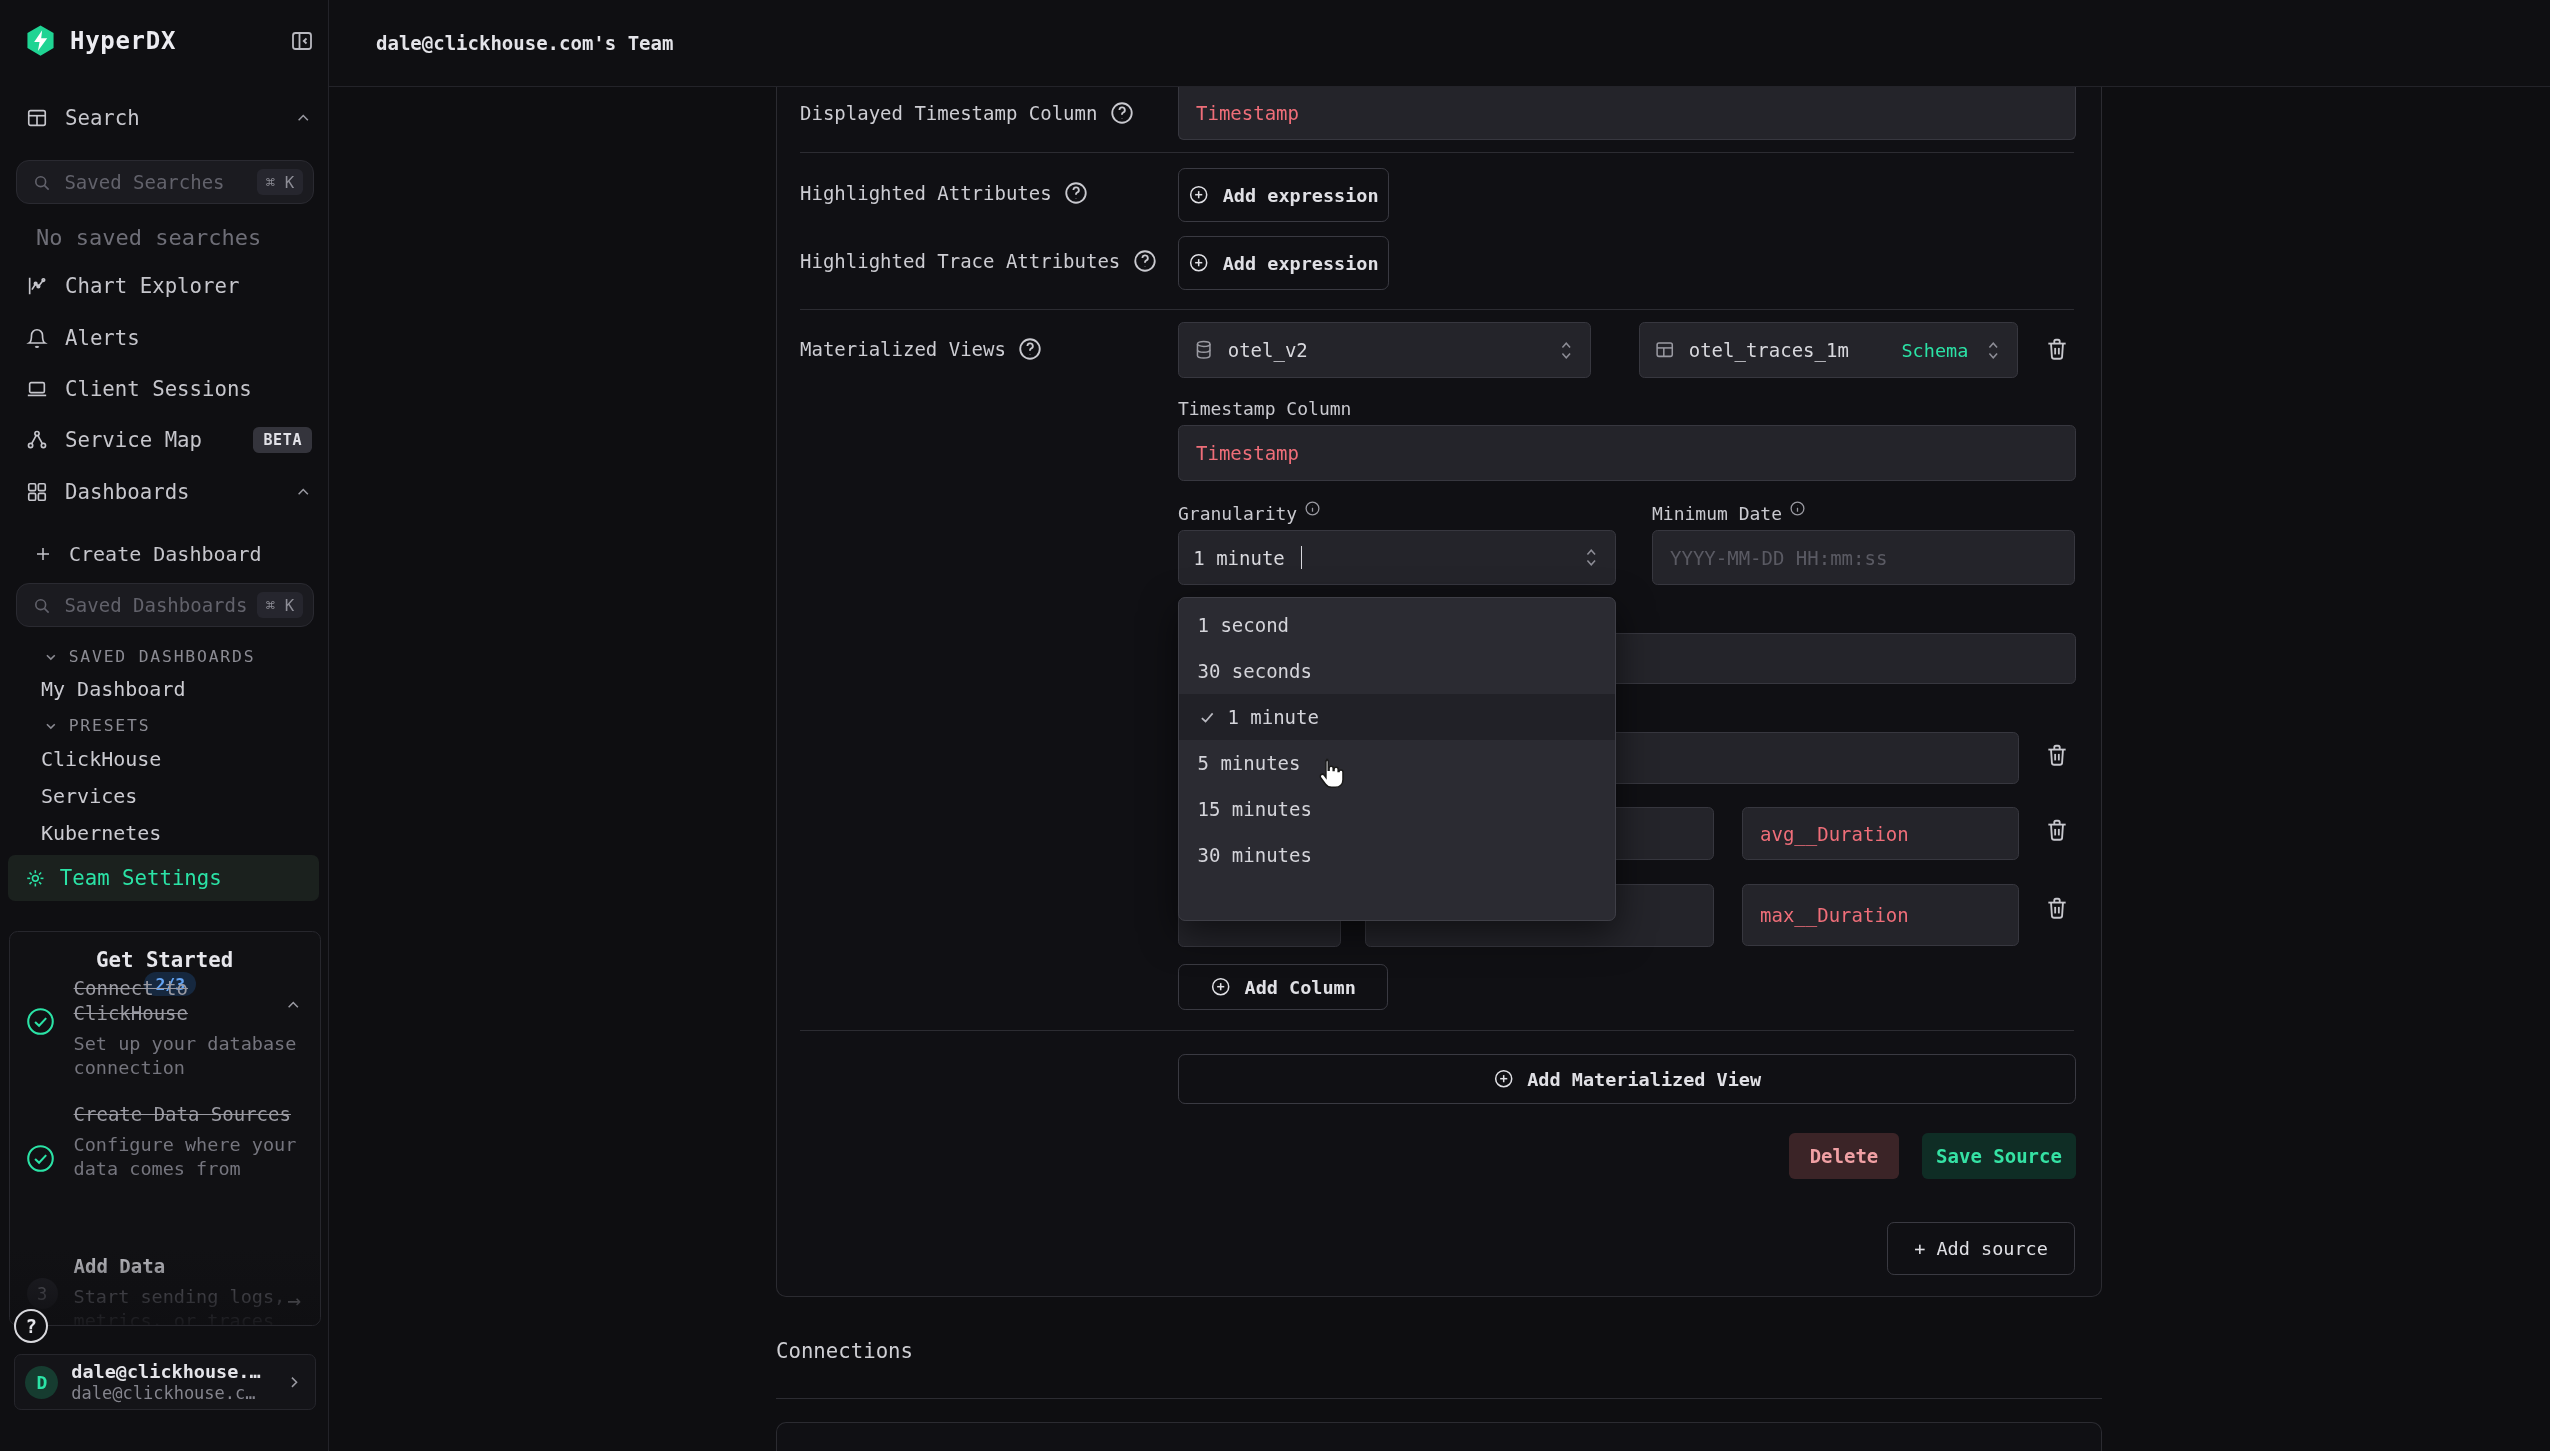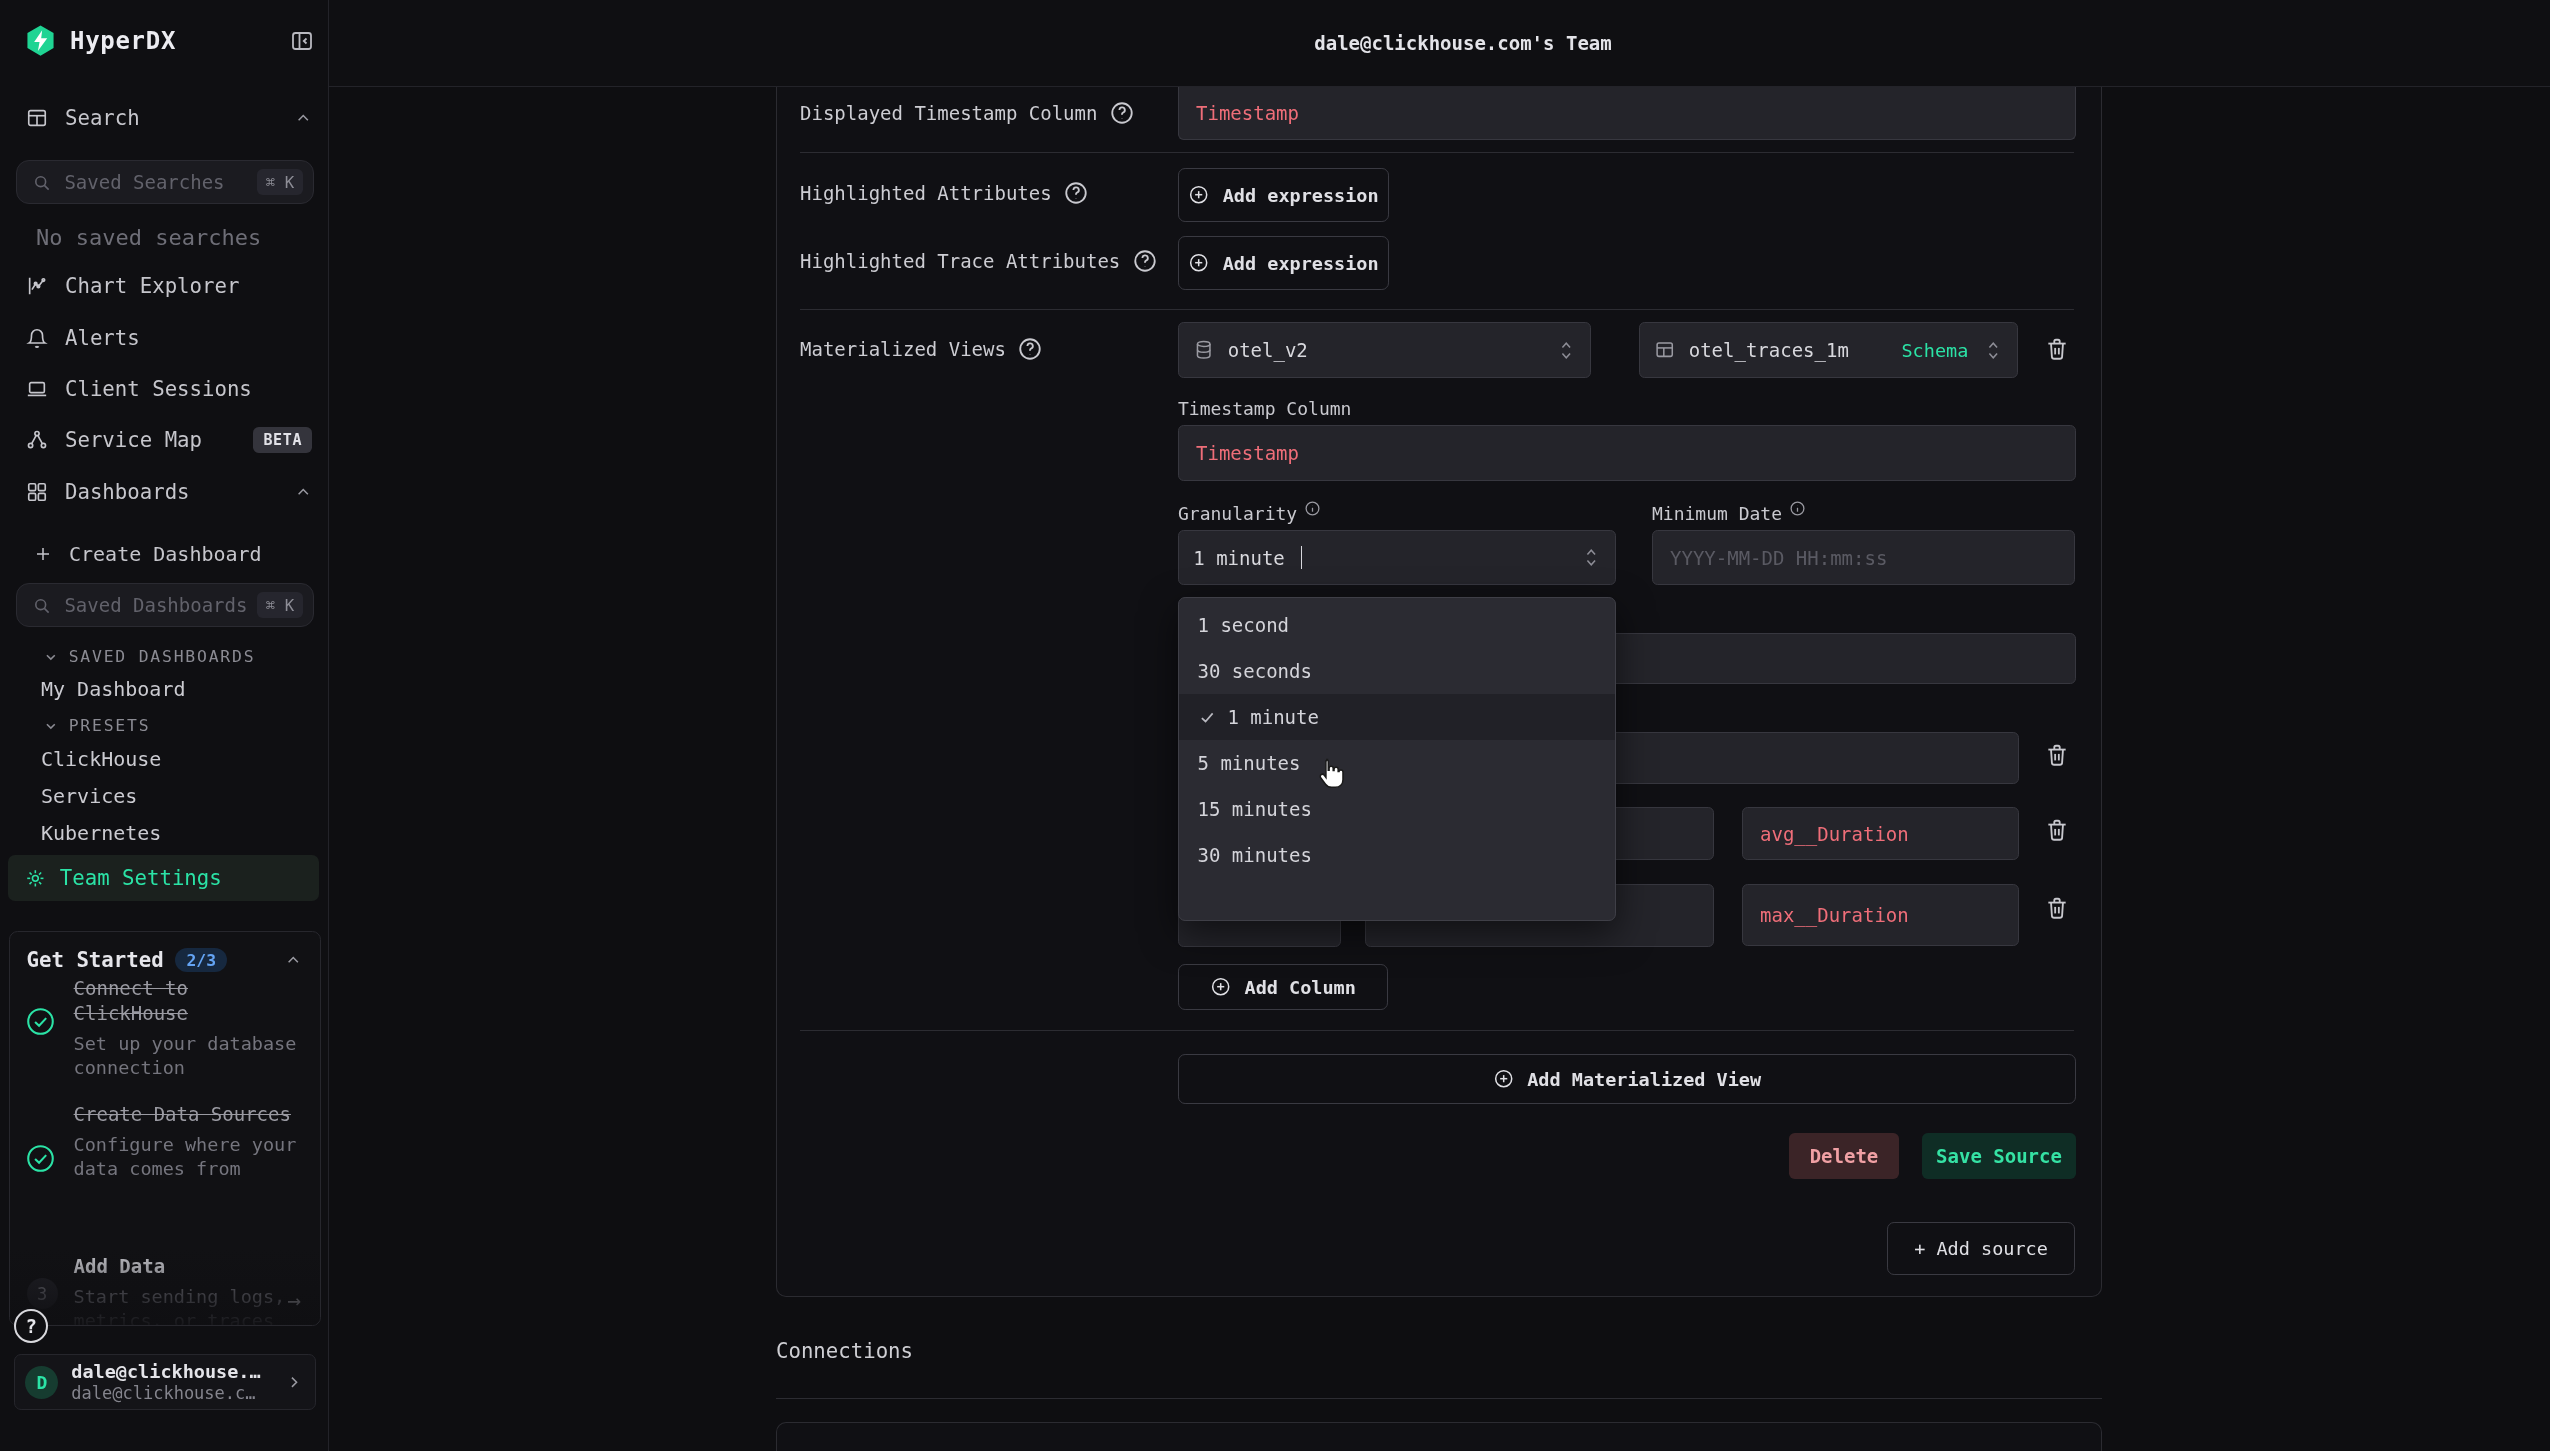--- a/index.html
+++ b/index.html
@@ -29,21 +29,21 @@
   .section-label { position:absolute; left:43px; display:flex; align-items:center; gap:10px;
                    font-size:16.4px; letter-spacing:1.8px; color:#8b8b93; cursor:pointer; }
   .tree-item { position:absolute; left:41px; font-size:20px; color:#cbcbd1; cursor:pointer; }
   .team-row { position:absolute; left:7.8px; top:855px; width:311px; height:46px; background:#1b211e;
               border-radius:7.1px; display:flex; align-items:center; padding:0 17px; gap:14.3px;
               color:#2be3a6; font-size:20.7px; cursor:pointer; }
 
   
   .gs-card { position:absolute; left:8.6px; top:931px; width:312px; height:395px; background:#111114;
              border:0.7px solid #27272d; border-radius:8.6px; overflow:hidden; }
-  .gs-head { position:absolute; left:17px; right:17px; top:15.7px; display:flex; align-items:center; }
+  .gs-head { position:absolute; left:17px; right:17px; top:15.7px; display:flex; align-items:center;flex-direction:column; }
   .gs-title { font-size:20.7px; font-weight:bold; color:#e6e6eb; }
   .gs-badge { margin-left:11.4px; background:#16283f; color:#64a4f4; font-size:16.4px; font-weight:bold;
               padding:2.9px 11.4px; border-radius:712px; }
   .gs-head .chev { margin-left:auto; color:#9a9aa2; }
   .step { position:absolute; left:64px; width:235px; }
   .step .t { font-size:19px; line-height:25px; color:#9a9aa2; text-decoration:line-through; }
   .step .t.todo { text-decoration:none; color:#c9c9cf; font-weight:bold; }
   .step .d { margin-top:5.7px; font-size:18.5px; line-height:24px; color:#75757e; }
   .chk { position:absolute; left:15.7px; color:#2be3a6; }
   .n3 { position:absolute; left:17px; width:31px; height:31px; border-radius:50%; background:#202026;
@@ -60,21 +60,21 @@
                padding:0 11.4px 0 10px; gap:13px; cursor:pointer; }
   .avatar { width:33px; height:33px; border-radius:50%; background:#163c30; color:#2be3a6;
             font-weight:bold; font-size:18px; display:flex; align-items:center; justify-content:center; }
   .user-lines { overflow:hidden; }
   .user-name { font-size:18.5px; font-weight:bold; color:#e4e4e9; white-space:nowrap; }
   .user-mail { font-size:17px; color:#84848d; white-space:nowrap; margin-top:1.4px; }
   .user-card .chev { margin-left:auto; color:#9a9aa2; }
 
   
   .topbar { position:absolute; left:329px; right:0; top:0; height:87px; background:#0f0f12;
-            border-bottom:0.7px solid #232329; display:flex; align-items:center; padding-left:47px;justify-content:center; }
+            border-bottom:0.7px solid #232329; display:flex; align-items:center; padding-left:47px; }
   .topbar-title { font-size:19px; font-weight:600; color:#e4e4e9; }
 
   
   .panel { position:absolute; left:776px; top:87px; width:1326px; height:1210px;
            border:0.7px solid #2b2b31; border-top:none; border-radius:0 0 10px 10px; background:#101014; }
   .flabel { position:absolute; display:flex; align-items:center; gap:11.4px; color:#cdcdd3; font-size:19px; }
   .flabel .q { color:#c9c9cf; }
   .divider { position:absolute; left:23px; right:27px; height:0.7px; background:#2c2c32; }
   .in { position:absolute; background:#24242a; border:0.7px solid #37373f; border-radius:5.7px;
         color:#d8d8dd; font-size:19px; display:flex; align-items:center; padding:8px 17px;

